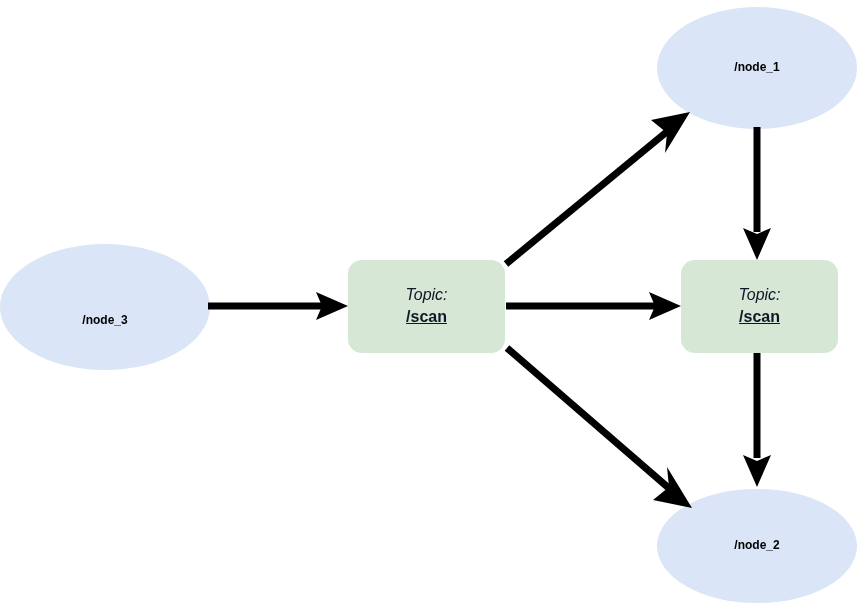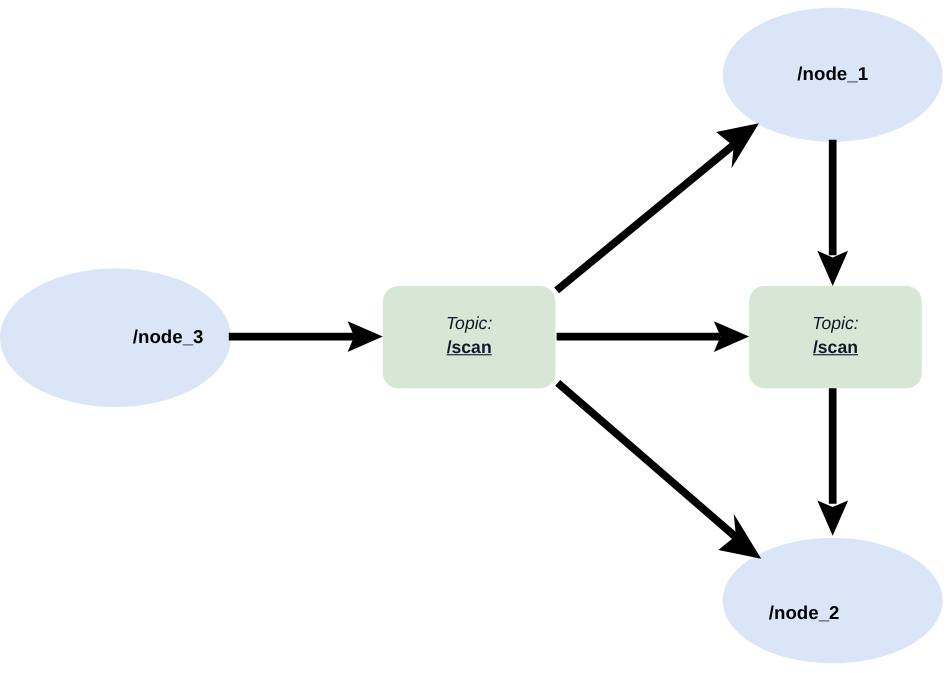--- a/index.html
+++ b/index.html
@@ -40,21 +40,21 @@
   }
   .edge-head {
     fill: #000000;
     stroke: none;
   }
   .node-label {
     position: absolute;
     text-align: center;
     color: #000000;
     font-family: "Liberation Sans", sans-serif;
-    font-size: 17px;
+    font-size: 12px;
     font-weight: bold;
     line-height: 21px;
     white-space: nowrap;
     pointer-events: none;
   }
   .topic-label {
     position: absolute;
     text-align: center;
     color: #0f172a;
     font-family: "Liberation Sans", sans-serif;
@@ -112,25 +112,25 @@
       <polygon class="edge-head" points="757,260 743,228 757,234 771,228"></polygon>
     </g>
 
     <g>
       <line class="edge-line" x1="757" y1="353" x2="757" y2="458"></line>
       <polygon class="edge-head" points="757,487 743,455 757,461 771,455"></polygon>
     </g>
 
   </svg>
 
-  <div class="node-label" style="left:25px; top:296px; width:160px;text-align:right;">/node_3</div>
+  <div class="node-label" style="left:25px; top:310px; width:160px;">/node_3</div>
 
   <div class="node-label" style="left:677px; top:57px; width:160px;">/node_1</div>
 
-  <div class="node-label" style="left:651px; top:535px; width:160px;margin-top:12px;">/node_2</div>
+  <div class="node-label" style="left:677px; top:535px; width:160px;">/node_2</div>
 
   <div class="topic-label" style="left:348px; top:284px; width:157px;">
     <span class="kind">Topic:</span><br>
     <span class="name">/scan</span>
   </div>
 
   <div class="topic-label" style="left:681px; top:284px; width:157px;">
     <span class="kind">Topic:</span><br>
     <span class="name">/scan</span>
   </div>

